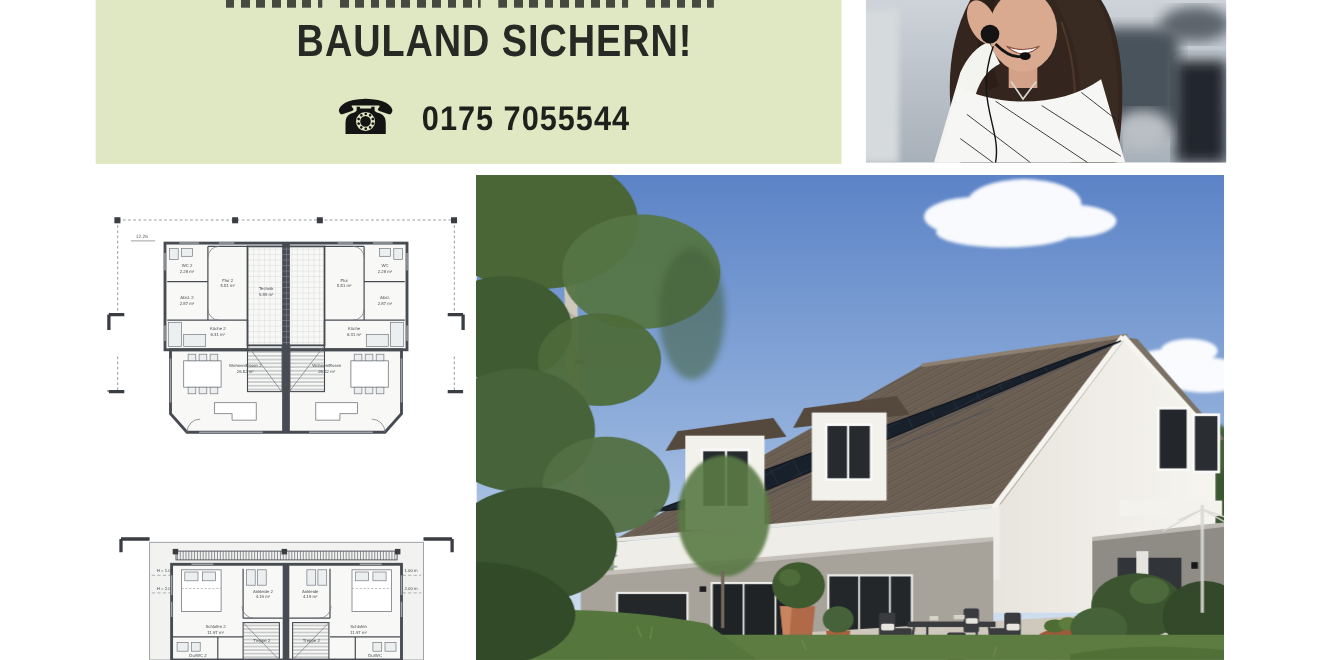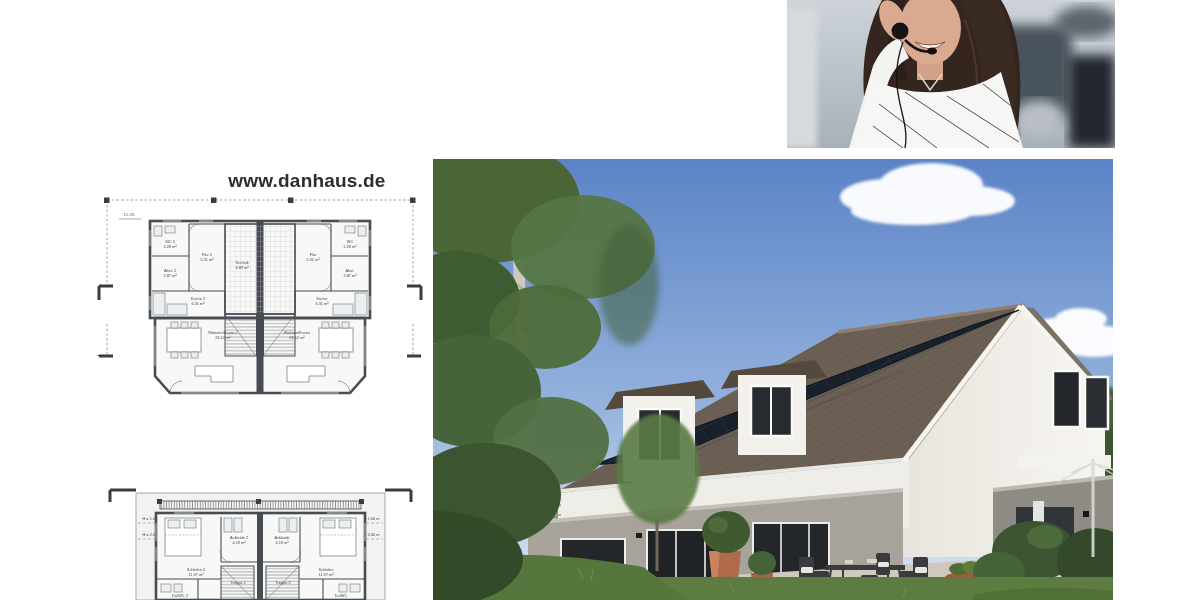--- a/index.html
+++ b/index.html
@@ -38,20 +38,33 @@
   .arc{fill:none;stroke:#7a7e85;stroke-width:.7;}
   .win{stroke:#9aa0a6;stroke-width:1.4;}
   .plan-label-sm{font-family:"Liberation Sans",sans-serif;font-size:3.9px;fill:#46494e;text-anchor:middle;}
   .dim-label{font-family:"Liberation Sans",sans-serif;font-size:4.4px;fill:#5a5d62;text-anchor:middle;}
 </style>
 </head>
 <body>
 
 <div class="canvas">
 
+  <div class="banner">
+    <div class="cutoff-frag">
+      <span style="width:88px"></span>
+        <span style="width:128px"></span>
+      <span style="width:118px"></span>
+        <span style="width:62px"></span>
+    </div>
+    <h1 class="headline">BAULAND SICHERN!</h1>
+    <div class="phone-row">
+      <span class="phone-glyph">☎</span>
+      <span class="phone-number">0175 7055544</span>
+    </div>
+  </div>
 
   <div class="agent-photo">
     <svg width="328" height="148" viewBox="0 0 328 148">
       <defs>
         <linearGradient id="agbg" x1="0" y1="0" x2="0" y2="1">
           <stop offset="0" stop-color="#cdd3d9"></stop>
             <stop offset="1" stop-color="#a8b0b9"></stop>
         </linearGradient>
         <filter id="b6">
             <feGaussianBlur stdDeviation="6"></feGaussianBlur>
@@ -92,21 +105,20 @@
           <path d="M118,92 L202,148" fill="none"></path>
           <path d="M160,96 L232,142" fill="none"></path>
           <path d="M86,126 L116,148" fill="none"></path>
           <path d="M196,84 L232,112" fill="none"></path>
         </g>
         <path d="M116,42 C98,92 124,116 118,148" stroke="#161616" stroke-width="1.3" fill="none"></path>
       </g>
     </svg>
   </div>
 
-  <div class="site-url">www.danhaus.de</div>
 
   <svg class="plan-eg" viewBox="0 0 330 255">
     <defs>
       <pattern id="grid" width="5" height="5" patternUnits="userSpaceOnUse">
         <path d="M5,0 H0 V5" fill="none" stroke="#c3c6ca" stroke-width=".5"></path>
       </pattern>
       <pattern id="treads" width="3.4" height="3.4" patternUnits="userSpaceOnUse">
         <path d="M0,1.7 H3.4" stroke="#6d7178" stroke-width=".55"></path>
       </pattern>
     </defs>

